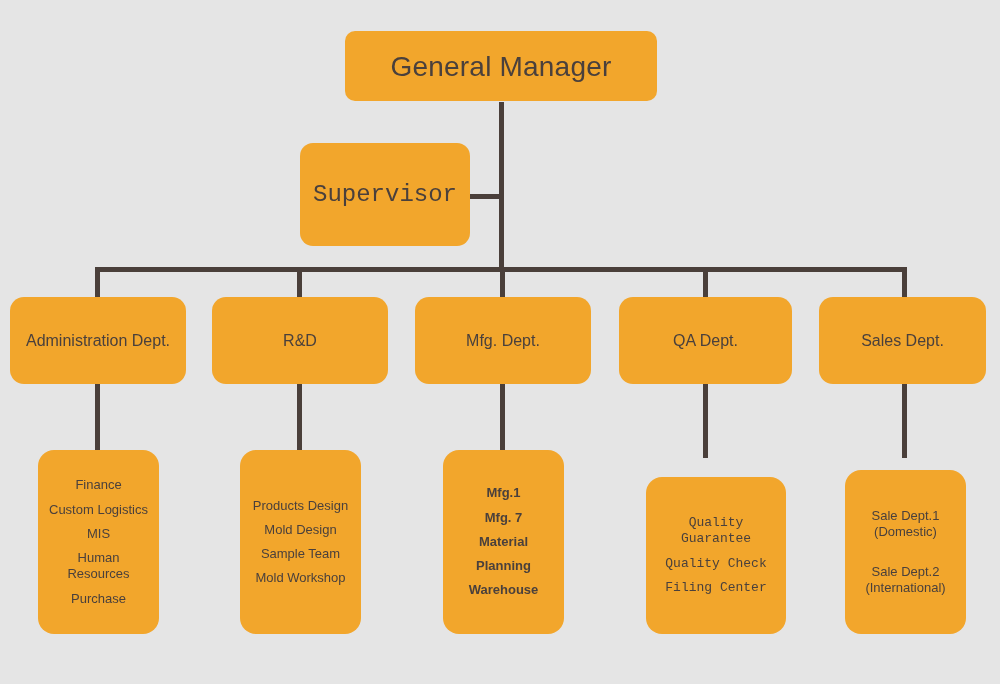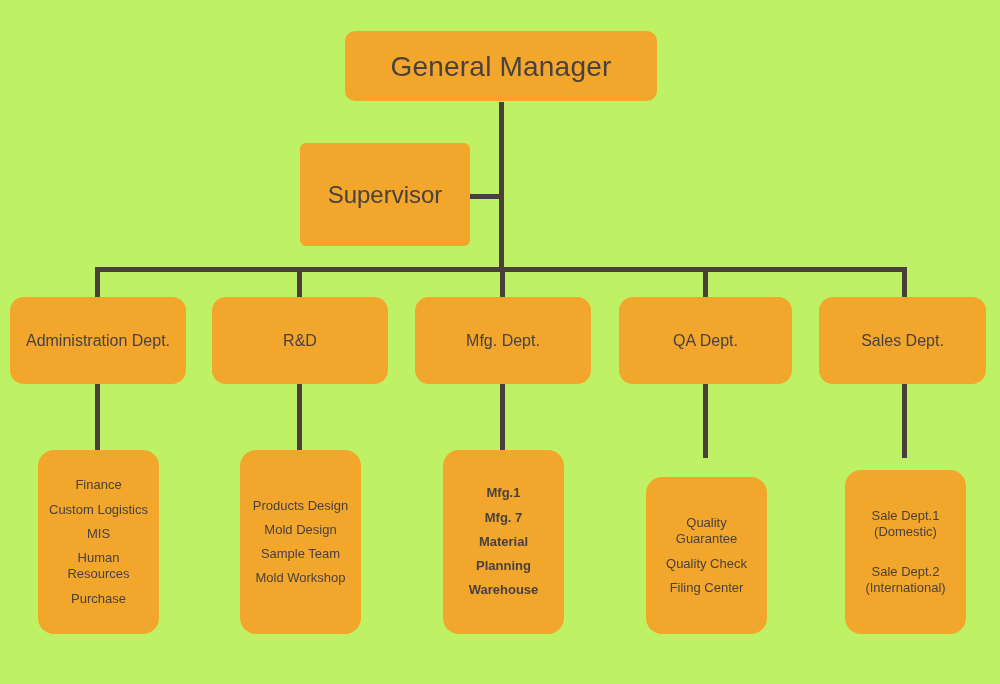--- a/index.html
+++ b/index.html
@@ -8,21 +8,21 @@
     padding: 0;
     background: #ffffff;
   }
   body {
     font-family: "Liberation Sans", sans-serif;
   }
   #chart-canvas {
     position: relative;
     width: 1000px;
     height: 684px;
-    background: #bef264;
+    background: #e5e5e5;
     overflow: hidden;
   }
   
   .conn-layer {
     position: absolute;
     left: 0;
     top: 0;
     width: 1000px;
     height: 684px;
     z-index: 1;
@@ -45,22 +45,23 @@
     color: #4a403c;
     text-align: center;
     line-height: 1.25;
   }
   .node.root {
     border-radius: 10px;
     font-size: 28px;
     letter-spacing: 0.2px;
   }
   .node.supervisor {
-    border-radius: 6px;
+    border-radius: 13px;
     font-size: 24px;
+    font-family: Liberation Mono, monospace;
   }
   .node.dept {
     border-radius: 14px;
     font-size: 16px;
   }
   .node.sub {
     border-radius: 16px;
     font-size: 13px;
     padding: 10px 6px;
     justify-content: center;
@@ -142,21 +143,21 @@
   </div>
 
   <div class="node sub" style="left:443px; top:450px; width:121px; height:184px;font-weight:bold;">
     <span class="sub-item">Mfg.1</span>
     <span class="sub-item">Mfg. 7</span>
     <span class="sub-item">Material</span>
     <span class="sub-item">Planning</span>
     <span class="sub-item">Warehouse</span>
   </div>
 
-  <div class="node sub" style="left:646px; top:477px; width:121px; height:157px;">
+  <div class="node sub" style="left:646px; top:477px; width:140px; height:157px;font-family:Liberation Mono, monospace;">
     <span class="sub-item">Quality Guarantee</span>
     <span class="sub-item">Quality Check</span>
     <span class="sub-item">Filing Center</span>
   </div>
 
   <div class="node sub spaced" style="left:845px; top:470px; width:121px; height:164px;">
     <span class="sub-item">Sale Dept.1
 (Domestic)</span>
     <span class="sub-item">Sale Dept.2
 (International)</span>

